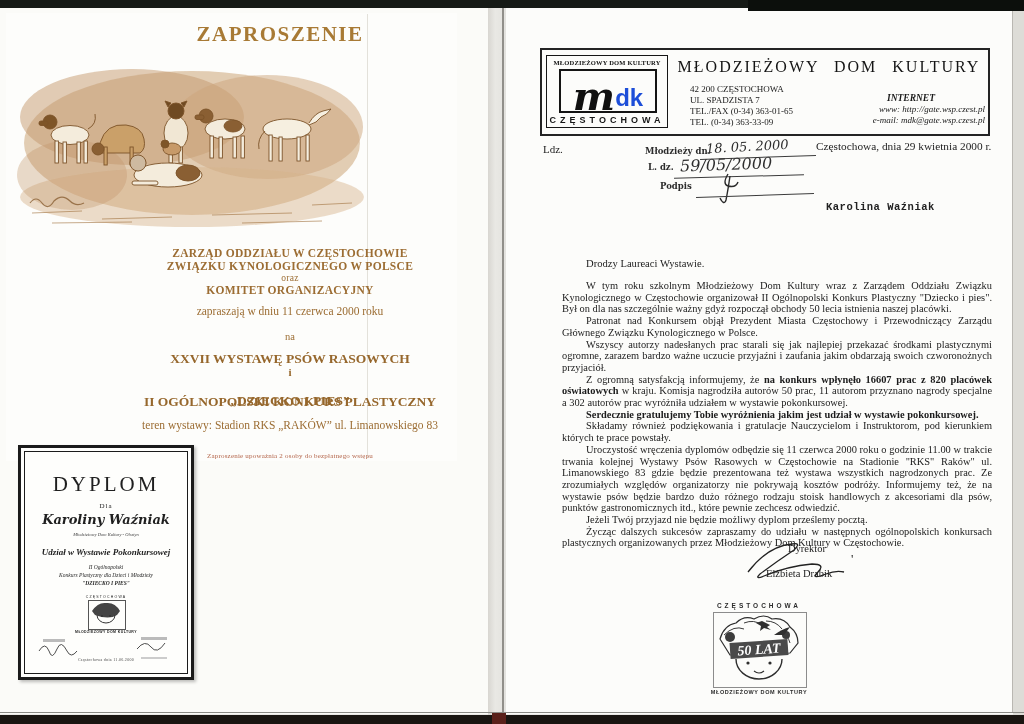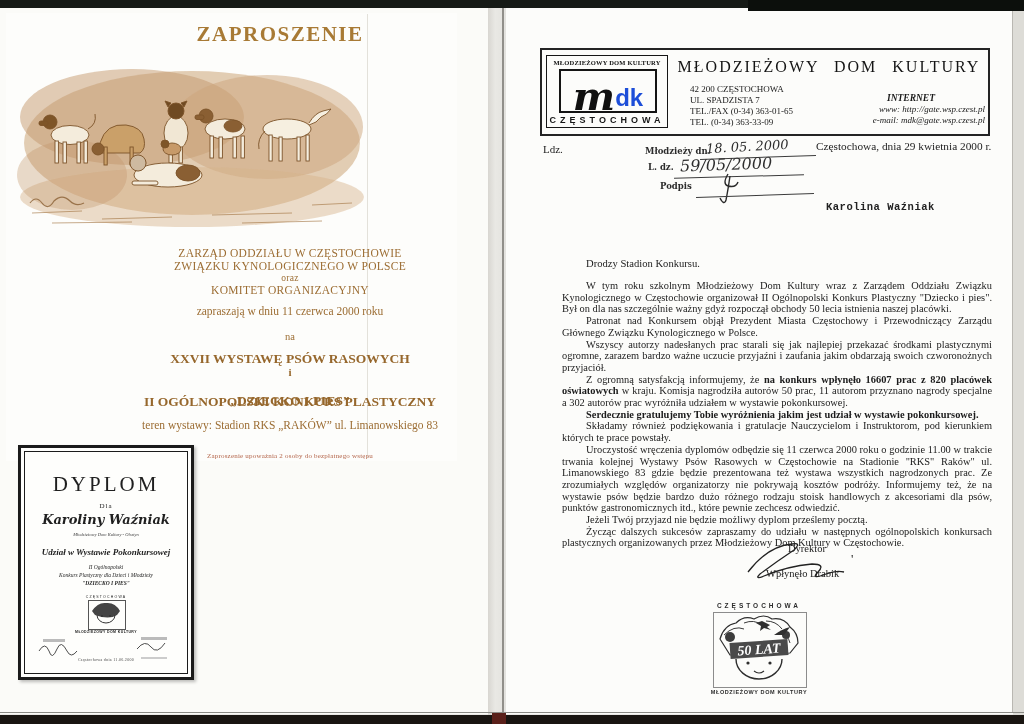--- a/index.html
+++ b/index.html
@@ -17,21 +17,21 @@
   
   .page-left{left:0;top:8px;width:488px;height:706px;background:#fbfbf8;}
   .page-right{left:506px;top:8px;width:508px;height:706px;background:#fcfcfa;}
   .right-edge-line{left:1012px;top:10px;width:1px;height:702px;background:#b9b7b2;}
   .right-edge{left:1013px;top:8px;width:11px;height:708px;background:#dddcd7;}
   .card{left:6px;top:13px;width:451px;height:448px;background:#fdfdfb;border:1px solid #ececе6;border:1px solid #ececе6;}
   .crease{left:367px;top:14px;width:1px;height:444px;background:#e3e1da;}
   
   .inv{color:#9c6d33;text-align:center;}
   .inv-title{left:95px;top:22px;width:370px;font-size:21px;font-weight:600;letter-spacing:1.5px;color:#a87a35;text-align:left;}
-  .org{left:60px;width:460px;font-size:11.5px;font-weight:400;letter-spacing:.3px;}
+  .org{left:60px;width:460px;font-size:11.5px;font-weight:700;letter-spacing:.3px;}
   .oraz{font-size:9.5px;font-weight:400;}
   .invite-line{left:60px;width:460px;font-size:11.5px;font-weight:400;}
   .na{left:60px;width:460px;font-size:10.5px;font-weight:400;}
   .event{left:60px;width:460px;font-size:13.5px;font-weight:700;color:#96672c;}
   .event-i{font-size:11px;}
   .venue{left:60px;width:460px;font-size:11.5px;font-weight:400;}
   .note{left:60px;width:460px;font-size:7px;color:#b4654a;letter-spacing:.2px;}
   
   .dyplom{left:18px;top:445px;width:170px;height:229px;background:#fefefc;border:3px solid #1b1b1b;box-shadow:2px 2px 3px rgba(0,0,0,.25);}
   .dyplom-inner{position:absolute;left:3px;top:3px;right:3px;bottom:3px;border:1px solid #1b1b1b;}
@@ -251,39 +251,39 @@
   <div class="abs hand" style="left:680px;top:155px;font-size:16px;transform:rotate(-2deg);">59/05/2000</div>
   <div class="abs stamp-line" style="left:674px;top:176px;width:130px;transform:rotate(-1.5deg);"></div>
   <div class="abs stamp-label" style="left:660px;top:181px;">Podpis</div>
   <svg class="abs" style="left:700px;top:170px;" width="56" height="34" viewBox="0 0 56 34">
     <path d="M28,4 q-6,10 0,12 q8,2 10,-4 M30,6 q-2,14 -4,24 q-2,6 -6,-2" fill="none" stroke="#2a2a2a" stroke-width="1.4"></path>
   </svg>
   <div class="abs stamp-line" style="left:696px;top:195px;width:118px;transform:rotate(-2deg);"></div>
   <div class="abs dateline">Częstochowa, dnia 29 kwietnia 2000 r.</div>
   <div class="abs recipient">Karolina Waźniak</div>
 
-  <div class="abs salutation">Drodzy Stadion Konkursu.</div>
+  <div class="abs salutation">Drodzy Laureaci Wystawie.</div>
   <div class="abs body-text">
     <p>W tym roku szkolnym Młodzieżowy Dom Kultury wraz z Zarządem Oddziału Związku Kynologicznego w Częstochowie organizował II Ogólnopolski Konkurs Plastyczny "Dziecko i pies". Był on dla nas szczególnie ważny gdyż rozpoczął obchody 50 lecia istnienia naszej placówki.</p>
     <p>Patronat nad Konkursem objął Prezydent Miasta Częstochowy i Przewodniczący Zarządu Głównego Związku Kynologicznego w Polsce.</p>
     <p>Wszyscy autorzy nadesłanych prac starali się jak najlepiej przekazać środkami plastycznymi ogromne, zarazem bardzo ważne uczucie przyjaźni i zaufania jakim obdarzają swoich czworonożnych przyjaciół.</p>
     <p><span>Z ogromną satysfakcją informujemy, że </span><b>na konkurs wpłynęło 16607 prac z 820 placówek oświatowych</b><span> w kraju. Komisja nagrodziła autorów 50 prac, 11 autorom przyznano nagrody specjalne a 302 autorów prac wyróżniła udziałem w wystawie pokonkursowej.</span></p>
     <p style="font-weight:700;">Serdecznie gratulujemy Tobie wyróżnienia jakim jest udział  w wystawie pokonkursowej.</p>
     <p>Składamy również podziękowania i gratulacje Nauczycielom i Instruktorom, pod kierunkiem których te prace powstały.</p>
     <p>Uroczystość wręczenia dyplomów odbędzie się 11 czerwca 2000 roku o godzinie 11.00 w trakcie trwania kolejnej Wystawy Psów Rasowych w Częstochowie na Stadionie "RKS" Raków" ul. Limanowskiego 83 gdzie będzie prezentowana też wystawa wszystkich nagrodzonych prac. Ze zrozumiałych względów organizatorzy nie pokrywają kosztów podróży. Informujemy też, że na wystawie psów będzie bardzo dużo różnego rodzaju stoisk handlowych z akcesoriami dla psów, punktów gastronomicznych itd., które pewnie zechcesz odwiedzić.</p>
     <p>Jeżeli Twój przyjazd nie będzie możliwy dyplom prześlemy pocztą.</p>
     <p>Życząc dalszych sukcesów zapraszamy do udziału w następnych ogólnopolskich konkursach plastycznych organizowanych przez Młodzieżowy Dom Kultury w Częstochowie.</p>
   </div>
 
   <div class="abs sig-title">Dyrektor</div>
   <svg class="abs" style="left:742px;top:538px;" width="120" height="42" viewBox="0 0 120 42">
     <path d="M6,34 q20,-26 44,-28 q10,-2 2,6 q-18,12 -34,24 q-6,6 4,2 q24,-10 48,-12 q14,0 6,8 q-8,8 8,2 q10,-4 18,-2" fill="none" stroke="#222" stroke-width="1.3"></path>
   </svg>
   <div class="abs sig-tick">'</div>
-  <div class="abs sig-name">Wpłynęło Drabik</div>
+  <div class="abs sig-name">Elżbieta Drabik</div>
 
   <div class="abs seal-top">CZĘSTOCHOWA</div>
   <div class="abs seal-box">
     <svg width="90" height="72" viewBox="0 0 90 72">
       <path d="M6,26 q4,-14 16,-16 q8,-8 18,-4 q10,-6 18,0 q12,-2 18,8 q8,6 8,16 l-8,10 -60,2 z" fill="none" stroke="#2e2e2e" stroke-width="1.2"></path>
       <path d="M10,22 q10,-10 20,-6 M30,10 q10,-4 18,2 M52,8 q10,0 16,8 M66,18 q8,4 10,12" fill="none" stroke="#3a3a3a" stroke-width="1"></path>
       <circle cx="16" cy="24" r="5" fill="#3c3c3c"></circle>
         <circle cx="72" cy="22" r="4" fill="#3c3c3c"></circle>
       <path d="M60,22 q8,-6 16,-8 l-6,8 z" fill="#2f2f2f"></path>
       <path d="M48,8 l8,4 -3,2 4,3 -7,-2 -4,3 1,-5 -5,-3 z" fill="#2f2f2f"></path>

